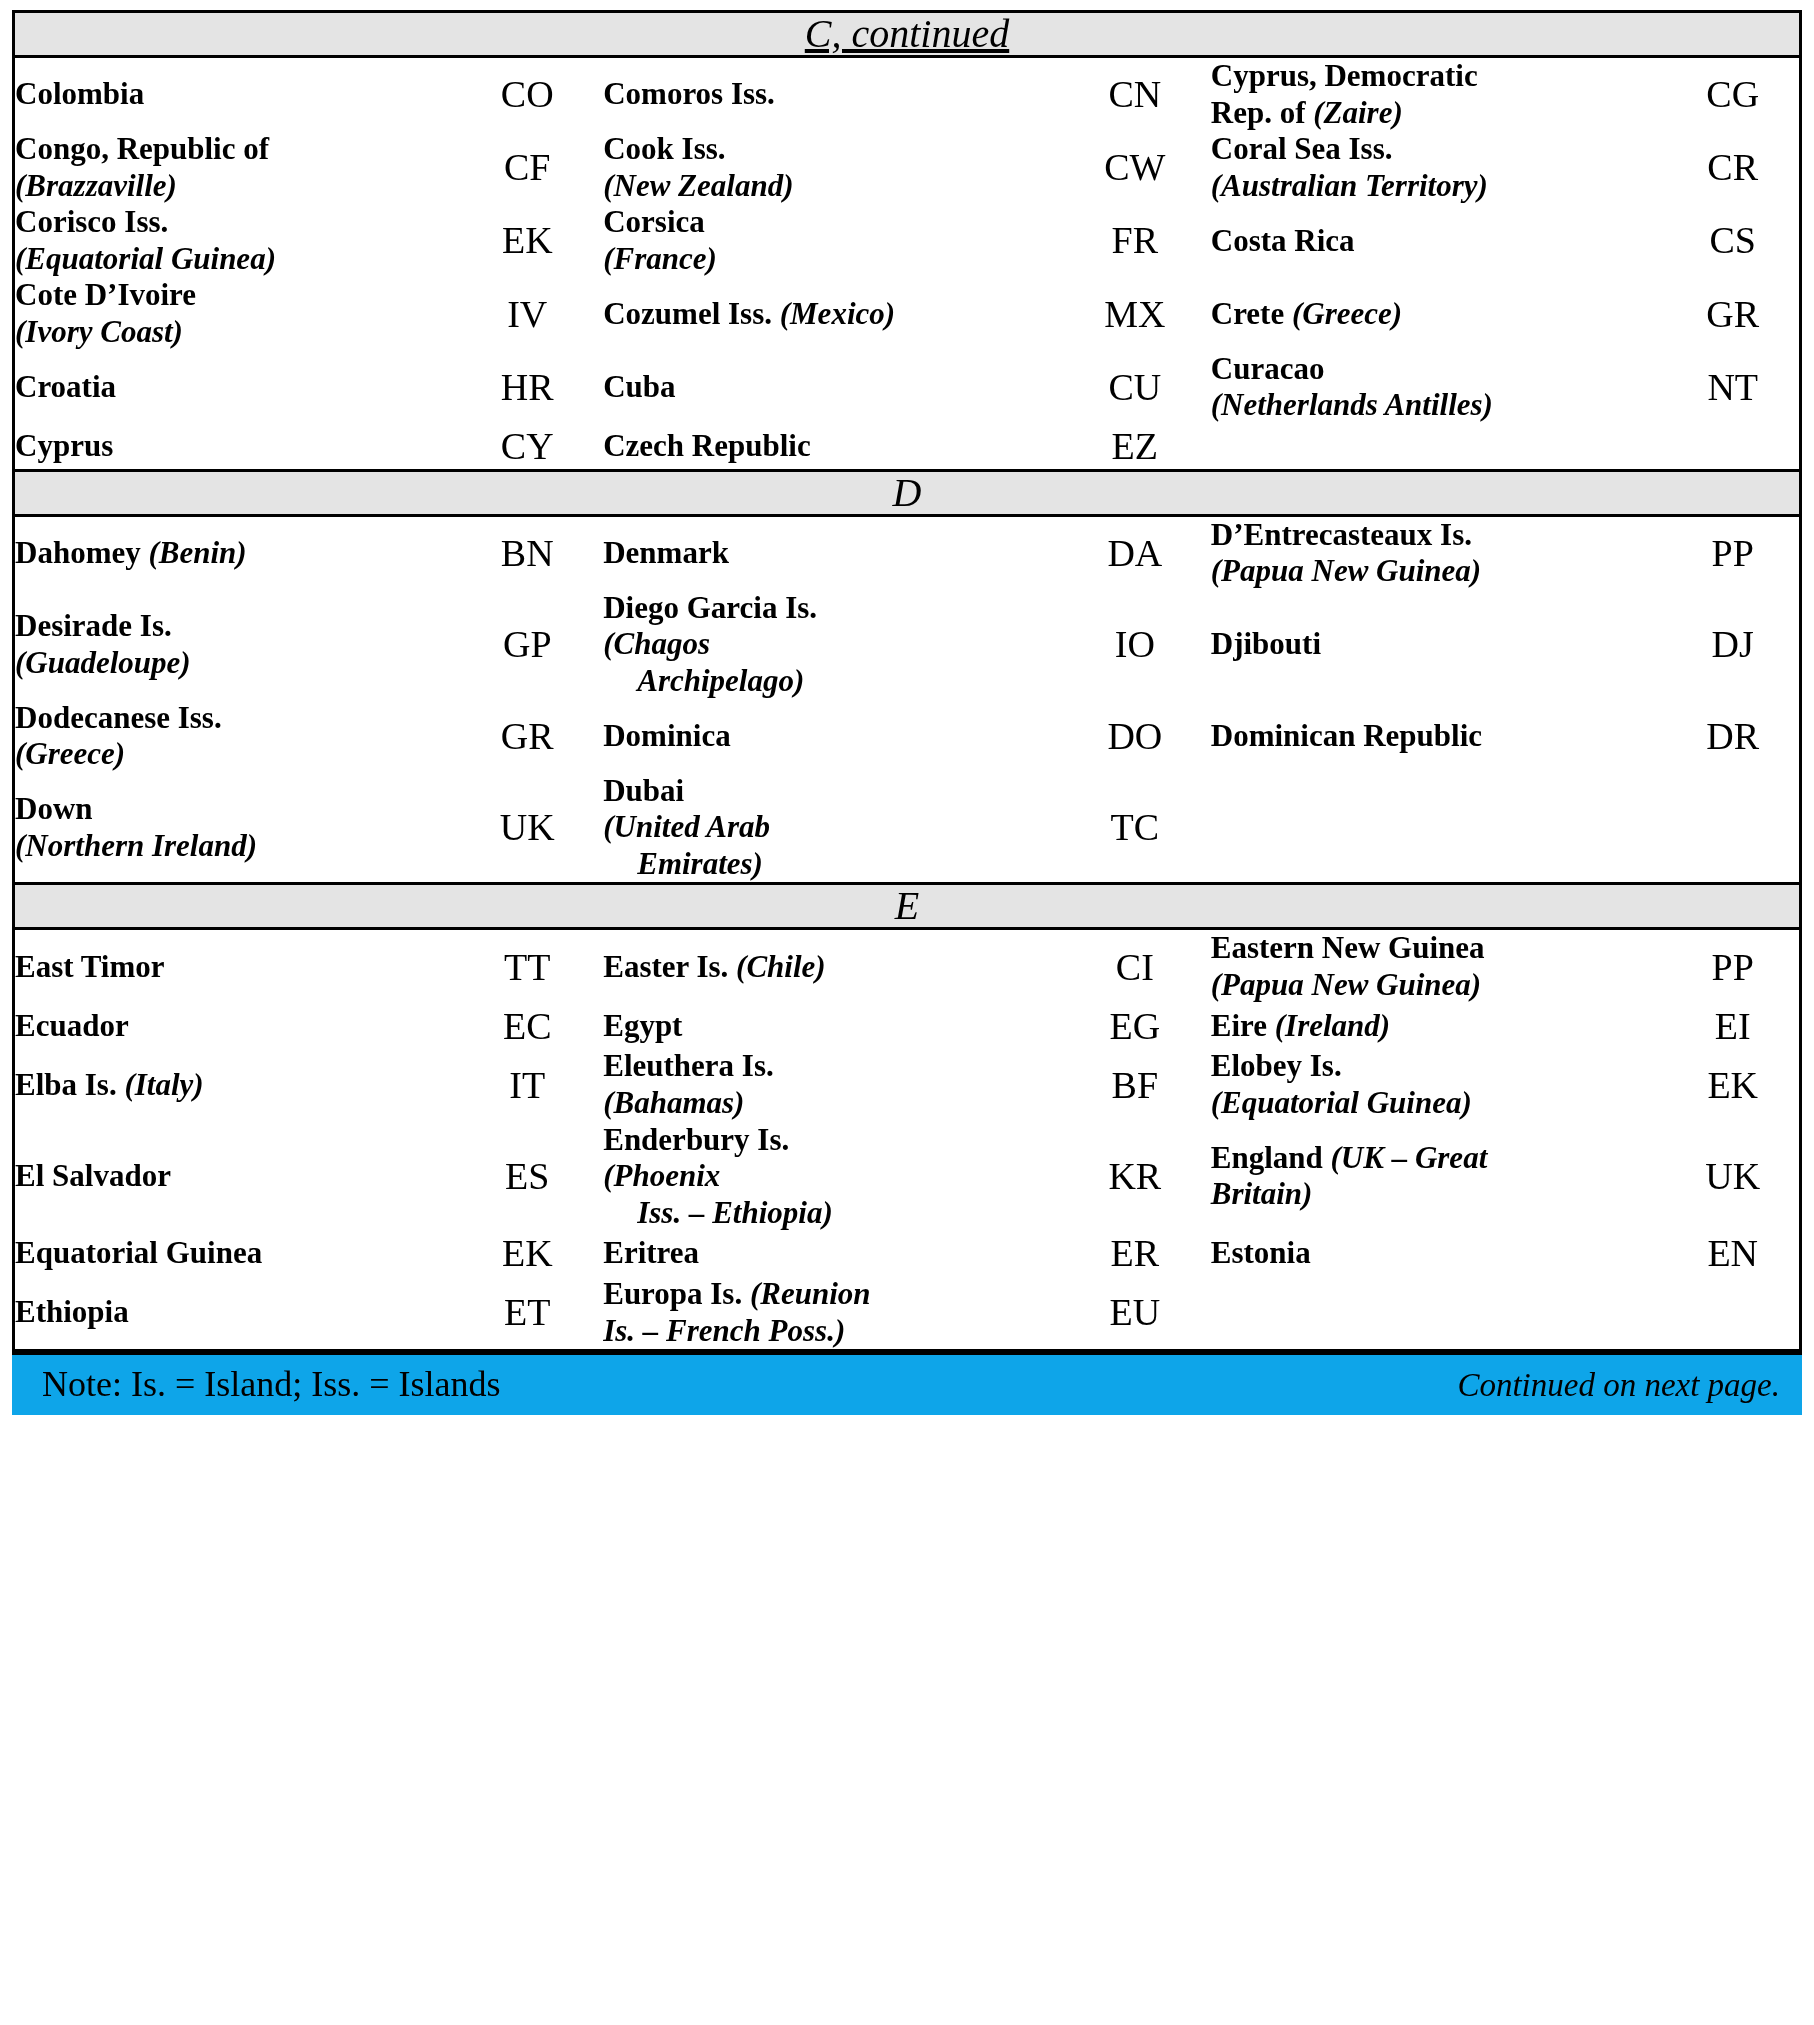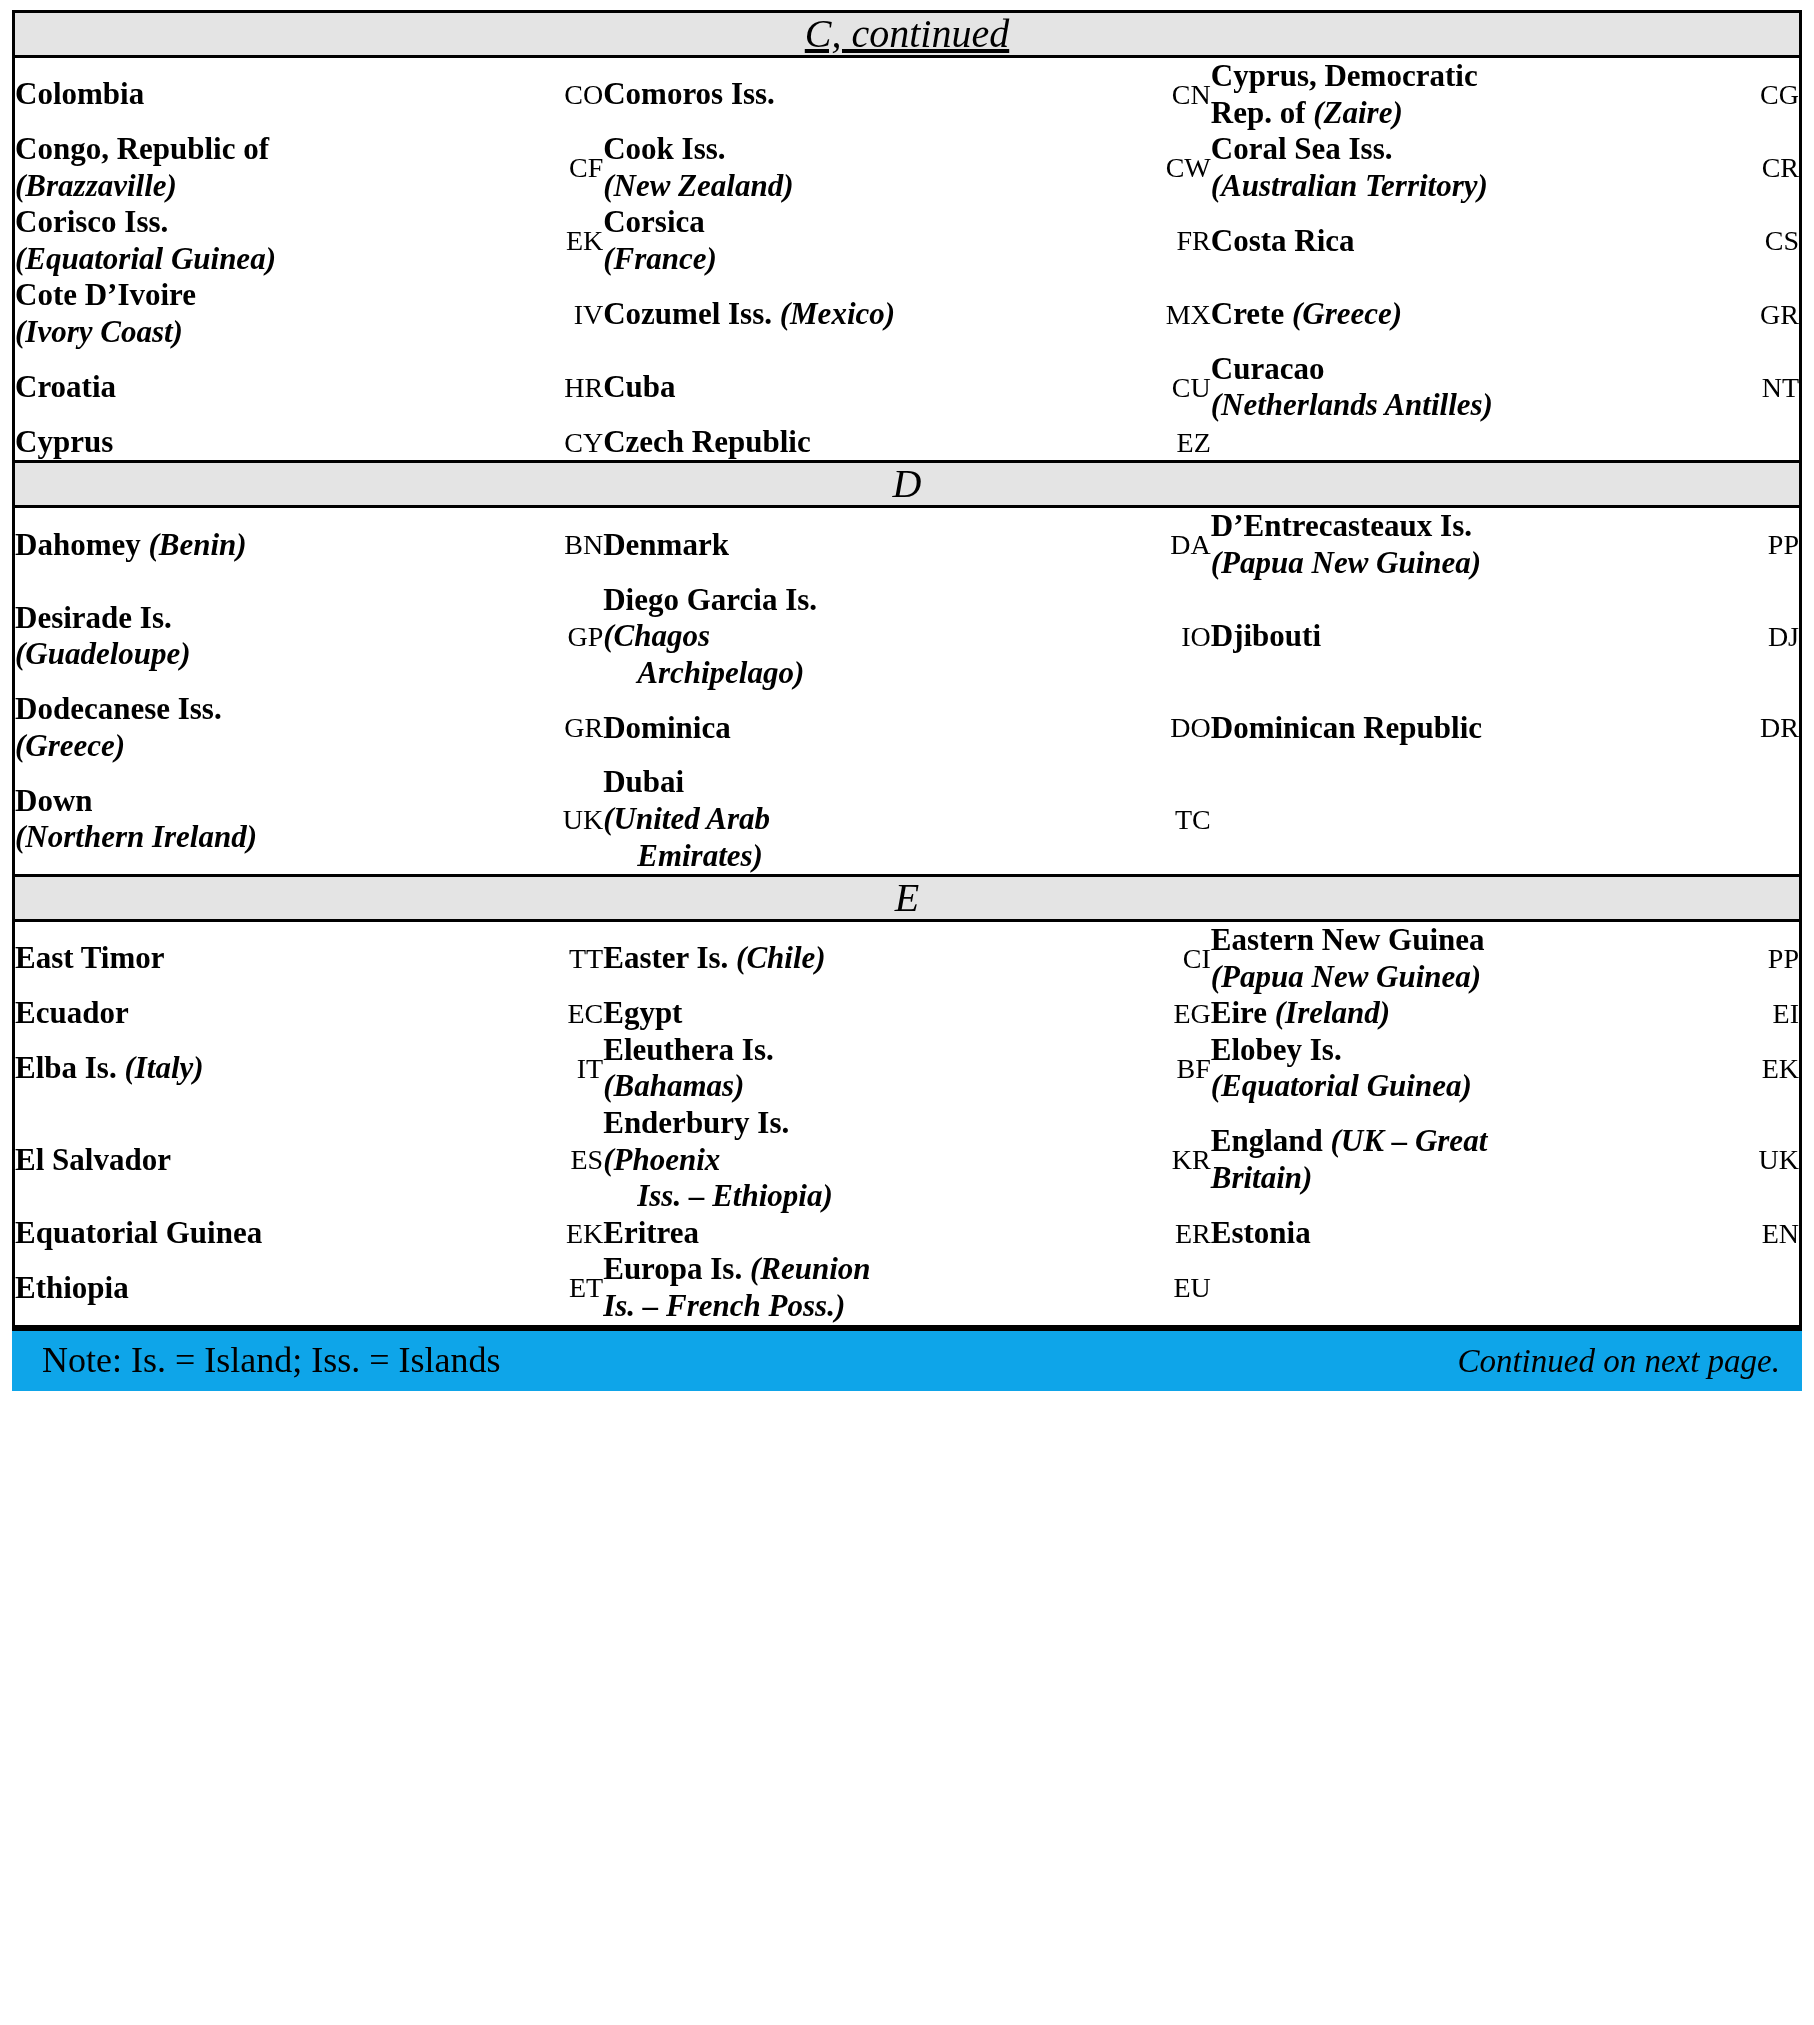--- a/index.html
+++ b/index.html
@@ -40,23 +40,23 @@
     border-top: none;
     text-decoration: underline;
   }
   .cell-name {
     font-weight: bold;
     font-size: 31px;
     line-height: 1.18;
     padding: 9px 6px 9px 18px;
   }
   .cell-code {
-    font-size: 28px;
+    font-size: 38px;
     line-height: 1.18;
-    text-align: right;
+    text-align: center;
     padding: 9px 10px 9px 4px;
     white-space: nowrap;
   }
   .cell-name i, .cell-code i {
     font-style: italic;
     margin-top: 48px;
   }
   .indent {
     display: block;
     padding-left: 34px;

